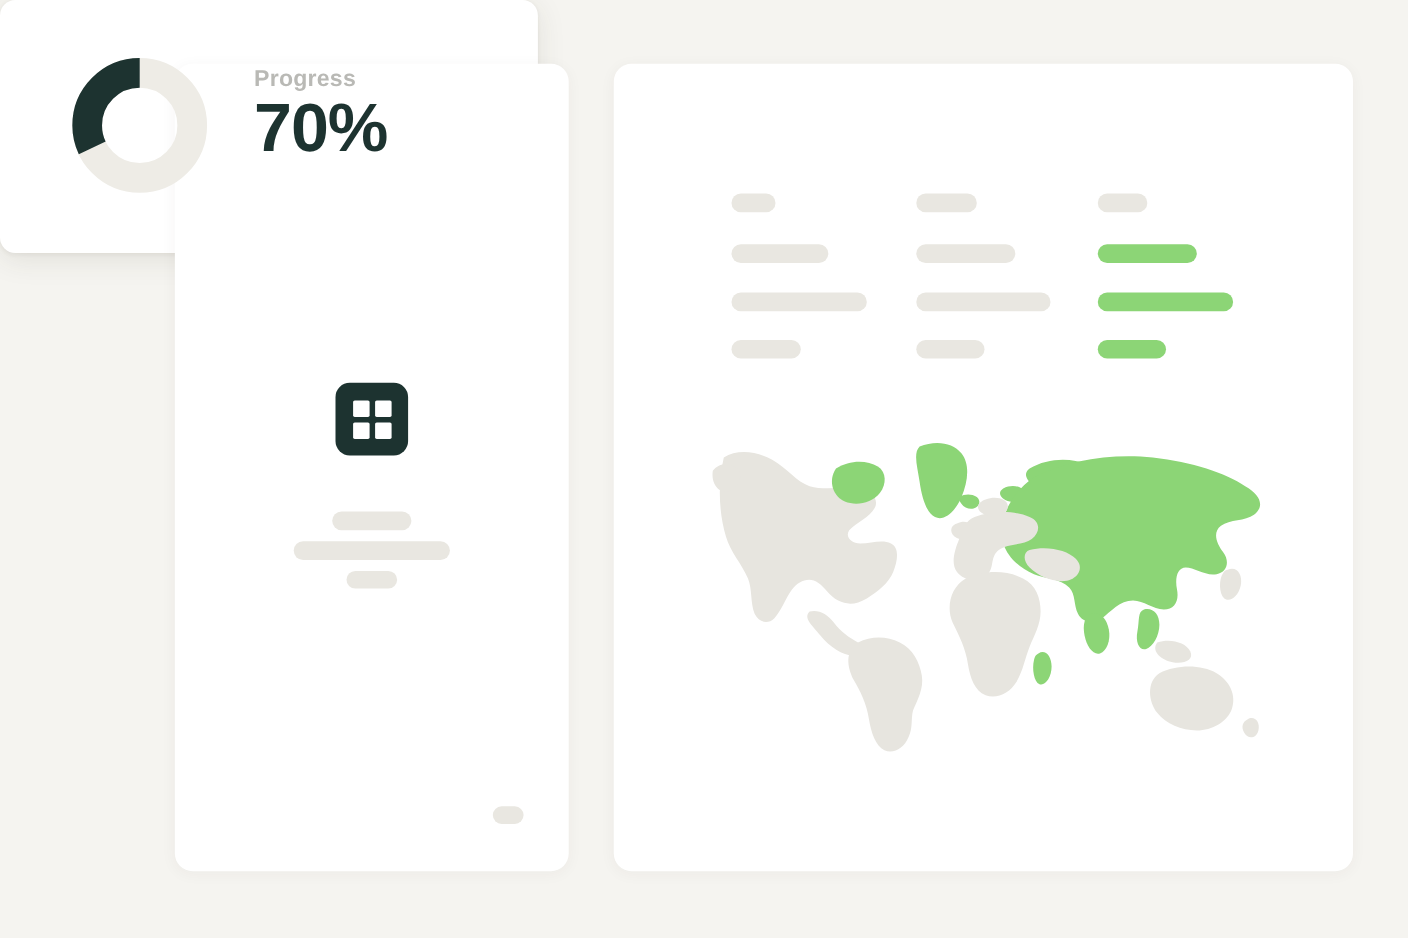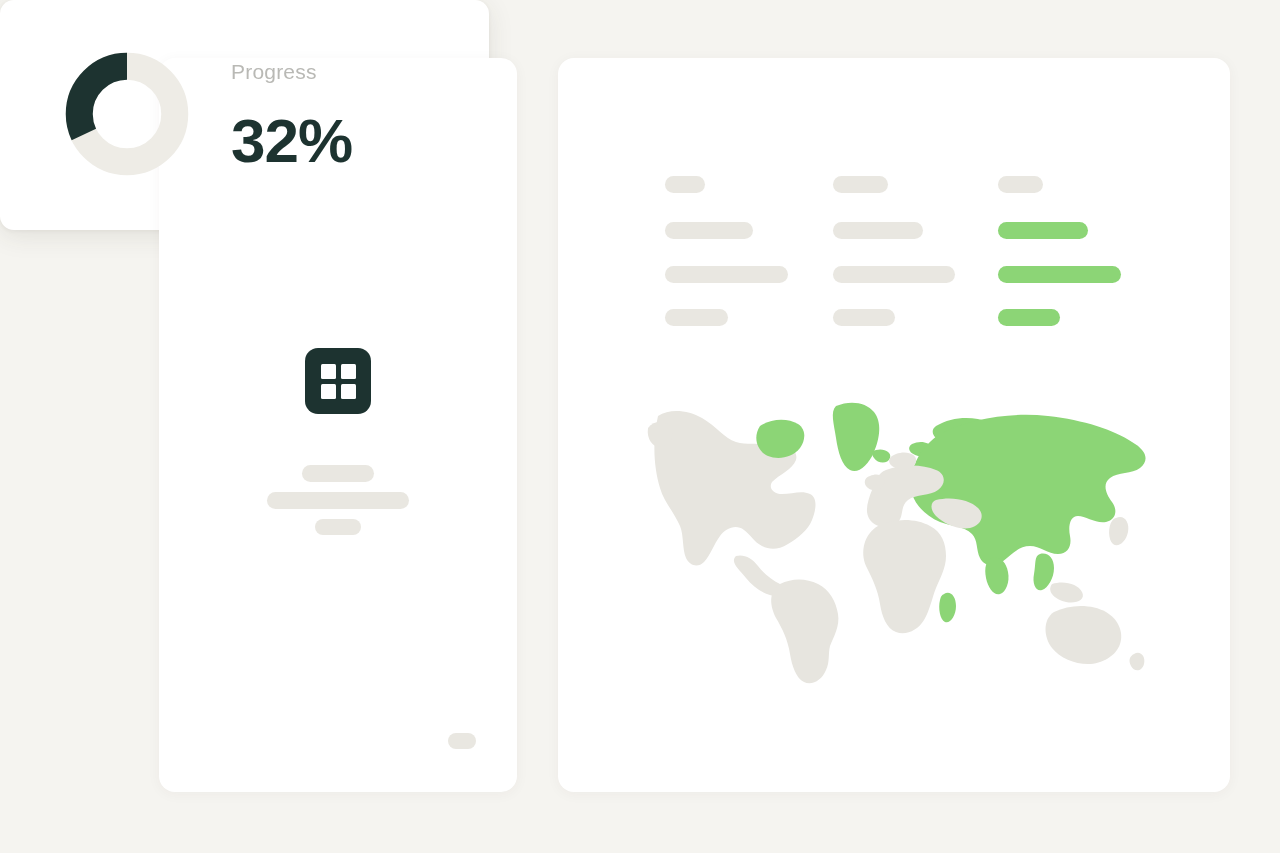--- a/index.html
+++ b/index.html
@@ -68,25 +68,25 @@
   .donut-svg { display: block; width: 126px; height: 126px; }
 
   
   .progress-text {
     position: absolute;
     left: 219px;
     top: 86px;
   }
   .progress-label {
     font-size: 21px;
-    font-weight: normal;
+    font-weight: bold;
     color: #b9b9b5;
     letter-spacing: 0.2px;
     line-height: 1;
-    margin-bottom: 28px;
+    margin-bottom: 4px;
   }
   .progress-value {
     font-size: 62px;
     font-weight: bold;
     color: #1d3330;
     line-height: 1;
     letter-spacing: -1px;
   }
 
   
@@ -268,15 +268,15 @@
     <svg class="donut-svg" viewBox="0 0 42 42" xmlns="http://www.w3.org/2000/svg" aria-hidden="true">
 
       <circle cx="21" cy="21" r="15.9155" fill="none" stroke="#eeece6" stroke-width="9"></circle>
 
       <circle cx="21" cy="21" r="15.9155" fill="none" stroke="#1d3330" stroke-width="9" stroke-dasharray="32 68" transform="rotate(-90 21 21) scale(1,-1) translate(0,-42)"></circle>
     </svg>
   </div>
 
   <div class="progress-text" style="left:231px; top:61px;">
     <div class="progress-label">Progress</div>
-    <div class="progress-value">32%</div>
+    <div class="progress-value">70%</div>
   </div>
 </div>
 
 </body></html>

